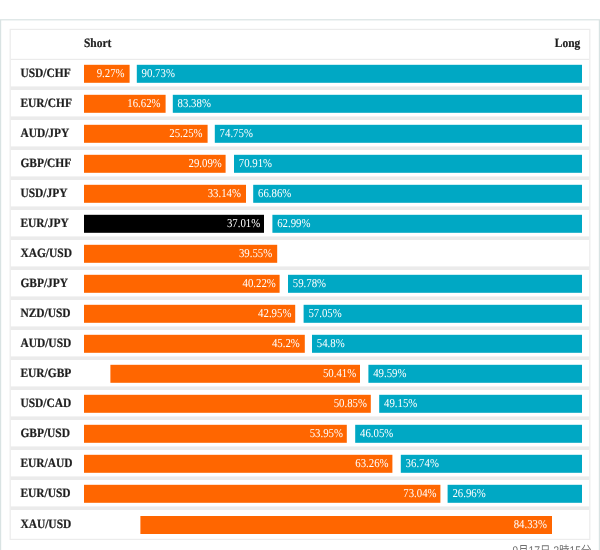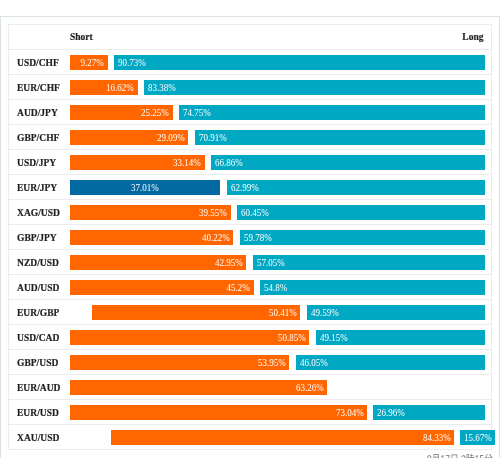--- a/index.html
+++ b/index.html
@@ -6,21 +6,21 @@
   body{width:500px;height:458px;background:#ffffff;font-family:"Liberation Sans",sans-serif;}
   .outer{position:absolute;left:0;top:16px;width:500px;height:456px;box-sizing:border-box;border:1px solid #d9e3e3;background:#fff;font-family:Liberation Serif, serif;}
   .card{position:absolute;left:7px;top:7px;width:484px;height:426px;box-sizing:border-box;border:1px solid #ececec;background:#fff;}
   .hdr{position:relative;height:24px;border-bottom:1px solid #ebebeb;}
   .hdr .lab{position:absolute;top:6px;font-size:10.6px;font-weight:bold;color:#1f1f1f;-webkit-text-stroke:0.2px #1f1f1f;}
   .hdr .lab span{display:inline-block;transform:scaleX(0.9);}
   .hdr .short span{transform-origin:left center;}
   .hdr .long span{transform-origin:right center;}
   .hdr .short{left:61px;}
   .hdr .long{right:7px;}
-  .row{display:flex;align-items:center;height:25px;border-bottom:1px solid #84cc16;box-sizing:border-box;}
+  .row{display:flex;align-items:center;height:25px;border-bottom:3px solid #84cc16;box-sizing:border-box;}
   .row:last-child{border-bottom:none;gap:47px;}
   .pair{width:61px;box-sizing:border-box;padding-left:8px;font-size:10.6px;font-weight:bold;color:#1f1f1f;-webkit-text-stroke:0.2px #1f1f1f;}
   .pair span{display:inline-block;transform:scaleX(0.9);transform-origin:left center;}
   .bars{flex:1;display:flex;align-items:center;height:15px;margin-right:6px;}
   .bs,.bl{height:15px;display:flex;align-items:center;font-size:10px;color:#fff;box-sizing:border-box;min-width:0;overflow:hidden;white-space:nowrap;}
   .bs{background:#ff6600;justify-content:flex-end;padding-right:3.5px;margin-right:6.5px;}
   .bs .v{transform:scaleX(0.9);transform-origin:right center;display:inline-block;}
   .bl .v{transform:scaleX(0.9);transform-origin:left center;display:inline-block;}
   .bl{background:#00a8c4;justify-content:flex-start;padding-left:4px;}
   .foot{position:absolute;right:6px;top:434.5px;line-height:0;}
@@ -87,37 +87,34 @@
               <span class="v">33.14%</span>
             </div>
             <div class="bl" style="flex: 1 1 0px; background: rgb(0, 168, 196); color: rgb(255, 255, 255);">
               <span class="v">66.86%</span>
             </div>
           </div>
         </div>
         <div class="row" style="border-bottom-color: rgb(235, 235, 235);">
           <div class="pair" style="color: rgb(31, 31, 31); -webkit-text-stroke-color: rgb(31, 31, 31);"><span>EUR/JPY</span></div>
           <div class="bars">
-            <div class="bs" style="width: 150.446px; flex: 0 0 auto; background: #0369a1; color: rgb(255, 255, 255); justify-content: center;">
+            <div class="bs" style="width: 150.446px; flex: 0 0 auto; background: #000000; color: rgb(255, 255, 255);">
               <span class="v">37.01%</span>
             </div>
             <div class="bl" style="flex: 1 1 0px; background: rgb(0, 168, 196); color: rgb(255, 255, 255);">
               <span class="v">62.99%</span>
             </div>
           </div>
         </div>
         <div class="row" style="border-bottom-color: rgb(235, 235, 235);">
           <div class="pair" style="color: rgb(31, 31, 31); -webkit-text-stroke-color: rgb(31, 31, 31);"><span>XAG/USD</span></div>
           <div class="bars">
             <div class="bs" style="width: 160.771px; flex: 0 0 auto; background: rgb(255, 102, 0); color: rgb(255, 255, 255); align-items: center;">
               <span class="v">39.55%</span>
             </div>
-            <div class="bl" style="flex: 1 1 0px; background: rgb(0, 168, 196); color: rgb(255, 255, 255);">
-              <span class="v">60.45%</span>
-            </div>
           </div>
         </div>
         <div class="row" style="border-bottom-color: rgb(235, 235, 235);">
           <div class="pair" style="color: rgb(31, 31, 31); -webkit-text-stroke-color: rgb(31, 31, 31);"><span>GBP/JPY</span></div>
           <div class="bars">
             <div class="bs" style="width: 163.494px; flex: 0 0 auto; background: rgb(255, 102, 0); color: rgb(255, 255, 255);">
               <span class="v">40.22%</span>
             </div>
             <div class="bl" style="flex: 1 1 0px; background: rgb(0, 168, 196); color: rgb(255, 255, 255);">
               <span class="v">59.78%</span>
@@ -178,41 +175,41 @@
               <span class="v">46.05%</span>
             </div>
           </div>
         </div>
         <div class="row" style="border-bottom-color: rgb(235, 235, 235);">
           <div class="pair" style="color: rgb(31, 31, 31); -webkit-text-stroke-color: rgb(31, 31, 31);"><span>EUR/AUD</span></div>
           <div class="bars">
             <div class="bs" style="width: 257.152px; flex: 0 0 auto; background: rgb(255, 102, 0); color: rgb(255, 255, 255);">
               <span class="v">63.26%</span>
             </div>
+            <div class="bl" style="flex: 1 1 0px; background: rgb(0, 168, 196); color: rgb(255, 255, 255);">
+              <span class="v">36.74%</span>
+            </div>
           </div>
         </div>
         <div class="row" style="border-bottom-color: rgb(235, 235, 235);">
           <div class="pair" style="color: rgb(31, 31, 31); -webkit-text-stroke-color: rgb(31, 31, 31);"><span>EUR/USD</span></div>
           <div class="bars">
             <div class="bs" style="width: 296.908px; flex: 0 0 auto; background: rgb(255, 102, 0); color: rgb(255, 255, 255);">
               <span class="v">73.04%</span>
             </div>
             <div class="bl" style="flex: 1 1 0px; background: rgb(0, 168, 196); color: rgb(255, 255, 255);">
               <span class="v">26.96%</span>
             </div>
           </div>
         </div>
         <div class="row" style="border-bottom-color: rgb(235, 235, 235);">
           <div class="pair" style="color: rgb(31, 31, 31); -webkit-text-stroke-color: rgb(31, 31, 31);"><span>XAU/USD</span></div>
           <div class="bars">
             <div class="bs" style="width: 342.801px; flex: 0 0 auto; background: rgb(255, 102, 0); color: rgb(255, 255, 255);">
               <span class="v">84.33%</span>
-            </div>
-            <div class="bl" style="flex: 1 1 0px; background: rgb(0, 168, 196); color: rgb(255, 255, 255);">
-              <span class="v">15.67%</span>
             </div>
           </div>
         </div>
       </div>
   </div>
   <div class="foot" title="">
   <svg class="footsvg" width="66" height="12" viewBox="0 -10.45 66 12" fill="#6e6e6e" stroke="#6e6e6e" stroke-width="0.12">
         <path d="M1042 733Q1042 370 909.5 175.0Q777 -20 532 -20Q367 -20 267.5 49.5Q168 119 125 274L297 301Q351 125 535 125Q690 125 775.0 269.0Q860 413 864 680Q824 590 727.0 535.5Q630 481 514 481Q324 481 210.0 611.0Q96 741 96 956Q96 1177 220.0 1303.5Q344 1430 565 1430Q800 1430 921.0 1256.0Q1042 1082 1042 733ZM846 907Q846 1077 768.0 1180.5Q690 1284 559 1284Q429 1284 354.0 1195.5Q279 1107 279 956Q279 802 354.0 712.5Q429 623 557 623Q635 623 702.0 658.5Q769 694 807.5 759.0Q846 824 846 907Z" transform="translate(0.00 0) scale(0.00422 -0.00510)"></path>
         <path d="M207 787V479C207 318 191 115 29 -27C46 -37 75 -65 86 -81C184 5 234 118 259 232H742V32C742 10 735 3 711 2C688 1 607 0 524 3C537 -18 551 -53 556 -76C663 -76 730 -75 769 -61C806 -48 821 -23 821 31V787ZM283 714H742V546H283ZM283 475H742V305H272C280 364 283 422 283 475Z" transform="translate(4.81 0) scale(0.00864 -0.01045)"></path>
         <path d="M156 0V153H515V1237L197 1010V1180L530 1409H696V153H1039V0Z" transform="translate(13.45 0) scale(0.00422 -0.00510)"></path>

